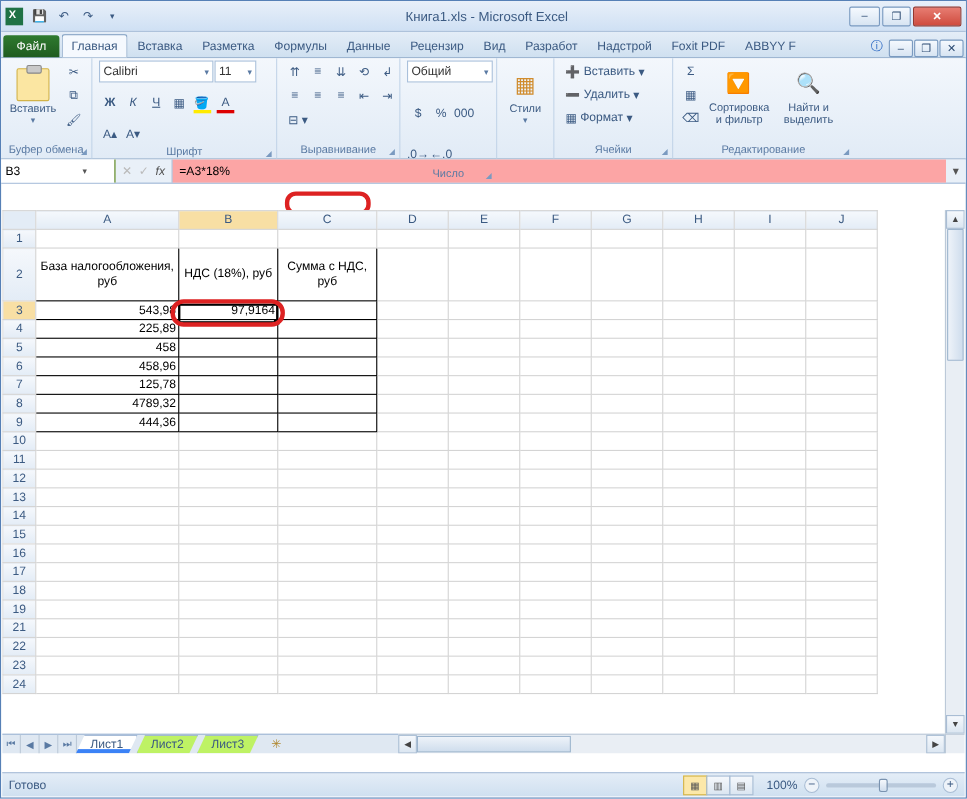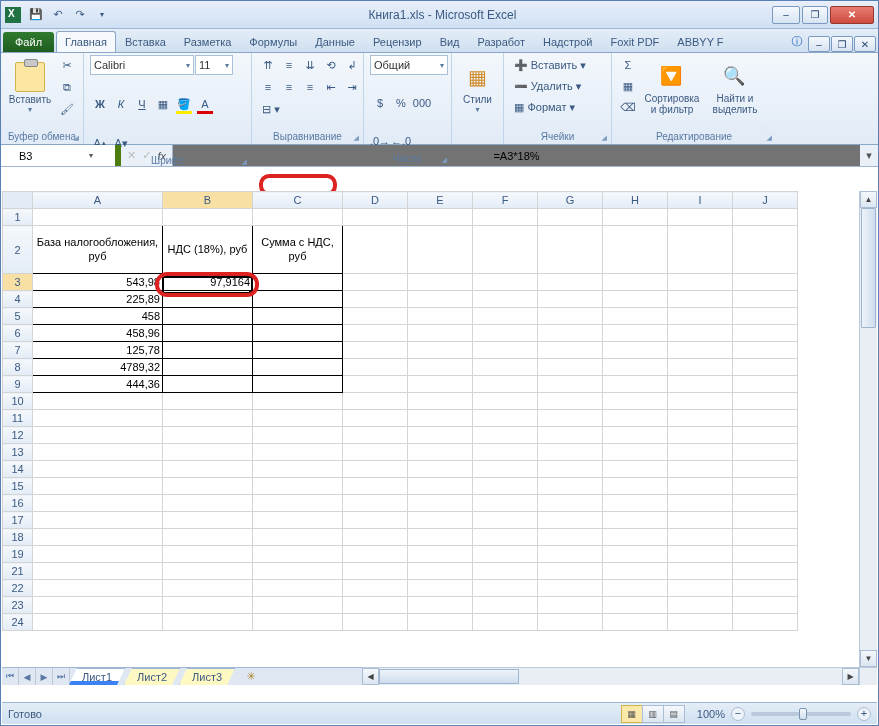--- a/index.html
+++ b/index.html
@@ -37,26 +37,26 @@
   .small-row{display:flex;gap:1px;}
   .mid-btn{height:20px;padding:0 4px;display:flex;align-items:center;gap:3px;color:#3b5a82;border-radius:2px;font-size:11px;}
   .select{height:20px;border:1px solid #a9c0db;background:#fff;padding:0 3px;font-size:11px;color:#333;display:flex;align-items:center;}
   .select .dd{margin-left:auto;font-size:8px;color:#5a7aa3;}
   
   .clipboard-ic{width:30px;height:34px;background:#fbe6a2;border:1px solid #d2b348;position:relative;border-radius:2px;}
   .clipboard-ic:before{content:"";position:absolute;top:-4px;left:8px;width:12px;height:6px;background:#c9c9c9;border:1px solid #888;border-radius:2px;}
   
   
   .formula-bar{height:22px;border-bottom:1px solid #9fb6d4;display:flex;align-items:stretch;background:#e9f0f8;}
-  .name-box{width:120px;border-right:6px solid #4d7c0f;display:flex;align-items:center;background:#fff;padding:0 18px;}
+  .name-box{width:104px;border-right:1px solid #4d7c0f;display:flex;align-items:center;background:#fff;padding:0 4px;}
   .name-box input{border:none;outline:none;width:70px;font-size:11px;}
   .name-box .dd{font-size:8px;color:#555;}
   .fx-area{display:flex;align-items:center;border-right:1px solid #9fb6d4;padding:0 6px;gap:6px;color:#777;}
   .fx-label{font-style:italic;color:#555;}
-  .formula-input{flex:1;background:#737373;border:none;outline:none;padding:0 6px;font-size:11px;text-align:center;}
+  .formula-input{flex:1;background:#fca5a5;border:none;outline:none;padding:0 6px;font-size:11px;}
   .formula-highlight{position:absolute;left:258px;top:173px;width:78px;height:22px;border:4px solid #d22;border-radius:10px;pointer-events:none;}
   .formula-expand{width:18px;display:flex;align-items:center;justify-content:center;color:#555;}
   
   
   .sheet-wrap{position:absolute;left:1px;top:190px;right:1px;bottom:40px;overflow:hidden;}
   .grid{position:absolute;inset:0 18px 18px 0;overflow:hidden;background:#fff;}
   table.sheet{border-collapse:collapse;table-layout:fixed;}
   table.sheet th,table.sheet td{border:1px solid #d4d4d4;height:17px;font-size:11px;padding:0 2px;overflow:hidden;white-space:nowrap;}
   th.colhdr{background:linear-gradient(#f5f8fc,#e3ecf6);text-align:center;color:#3b5a82;font-weight:normal;height:19px;}
   th.colhdr.sel{background:#f8dfa4;}
@@ -76,21 +76,21 @@
   .vscroll .btn{height:17px;background:linear-gradient(#f5f8fc,#dbe6f1);border:1px solid #a9bdd4;margin:0;text-align:center;font-size:8px;color:#444;line-height:15px;}
   .vscroll .thumb{position:absolute;top:17px;left:1px;right:1px;height:120px;background:linear-gradient(90deg,#eef3f9,#cfdded);border:1px solid #9db5ce;border-radius:1px;}
   .hscroll{position:absolute;left:360px;right:18px;bottom:0;height:18px;background:#e9eef4;border-top:1px solid #bcc9d8;display:flex;}
   .hscroll .btn{width:17px;background:linear-gradient(#f5f8fc,#dbe6f1);border:1px solid #a9bdd4;text-align:center;font-size:8px;color:#444;line-height:15px;}
   .hscroll .track{flex:1;position:relative;}
   .hscroll .thumb{position:absolute;left:0;top:1px;bottom:1px;width:140px;background:linear-gradient(#eef3f9,#cfdded);border:1px solid #9db5ce;}
   .sizer{position:absolute;right:0;bottom:0;width:18px;height:18px;background:#e9eef4;border-left:1px solid #bcc9d8;border-top:1px solid #bcc9d8;}
   
   .sheettabs{position:absolute;left:0;bottom:0;height:18px;width:360px;background:#dfe8f2;border-top:1px solid #9fb6d4;display:flex;align-items:center;}
   .sheettabs .nav{width:17px;height:17px;display:flex;align-items:center;justify-content:center;color:#5a7aa3;font-size:9px;border-right:1px solid #bcc9d8;}
-  .tab{padding:0 12px;height:17px;line-height:17px;background:#fef9c3;border:1px solid #9fb6d4;border-bottom:none;margin-left:-1px;color:#3b5a82;clip-path:polygon(8px 0,100% 0,calc(100% - 8px) 100%,0 100%);}
+  .tab{padding:0 12px;height:17px;line-height:17px;background:#bef264;border:1px solid #9fb6d4;border-bottom:none;margin-left:-1px;color:#3b5a82;clip-path:polygon(8px 0,100% 0,calc(100% - 8px) 100%,0 100%);}
   .tab.active{background:#fff;font-weight:normal;border-bottom:4px solid #3b82f6;}
   .newtab{width:24px;text-align:center;color:#b08830;margin-left:4px;}
   
   
   .status{position:absolute;left:1px;right:1px;bottom:1px;height:22px;background:linear-gradient(#e4edf7,#cfe0f0);border-top:1px solid #9fb6d4;display:flex;align-items:center;padding:0 6px;color:#3b5a82;}
   .status .spacer{flex:1;}
   .view-btn{width:22px;height:18px;border:1px solid #a9bdd4;background:linear-gradient(#f5f8fc,#dbe6f1);display:flex;align-items:center;justify-content:center;margin-left:-1px;font-size:9px;color:#555;}
   .view-btn.active{background:#fce8a9;border-color:#d2b348;}
   .zoom{display:flex;align-items:center;gap:6px;margin-left:12px;}
   .zoom .bar{width:100px;height:4px;background:#b9c9db;position:relative;border-radius:2px;}
@@ -154,21 +154,21 @@
       <div style="display:flex;flex-direction:column;gap:2px;">
         <span class="small-btn">✂</span>
         <span class="small-btn">⧉</span>
         <span class="small-btn">🖌</span>
       </div>
     </div>
     <div class="group-label">Буфер обмена</div>
   </div>
 
   <div class="group" style="width:168px;">
-    <div class="group-body" style="flex-direction:column;gap:19px;">
+    <div class="group-body" style="flex-direction:column;gap:8px;">
       <div class="small-row">
         <span class="select" style="width:104px;">
             <span>Calibri</span>
             <span class="dd">▾</span>
           </span>
         <span class="select" style="width:38px;">
             <span>11</span>
             <span class="dd">▾</span>
           </span>
       </div>

